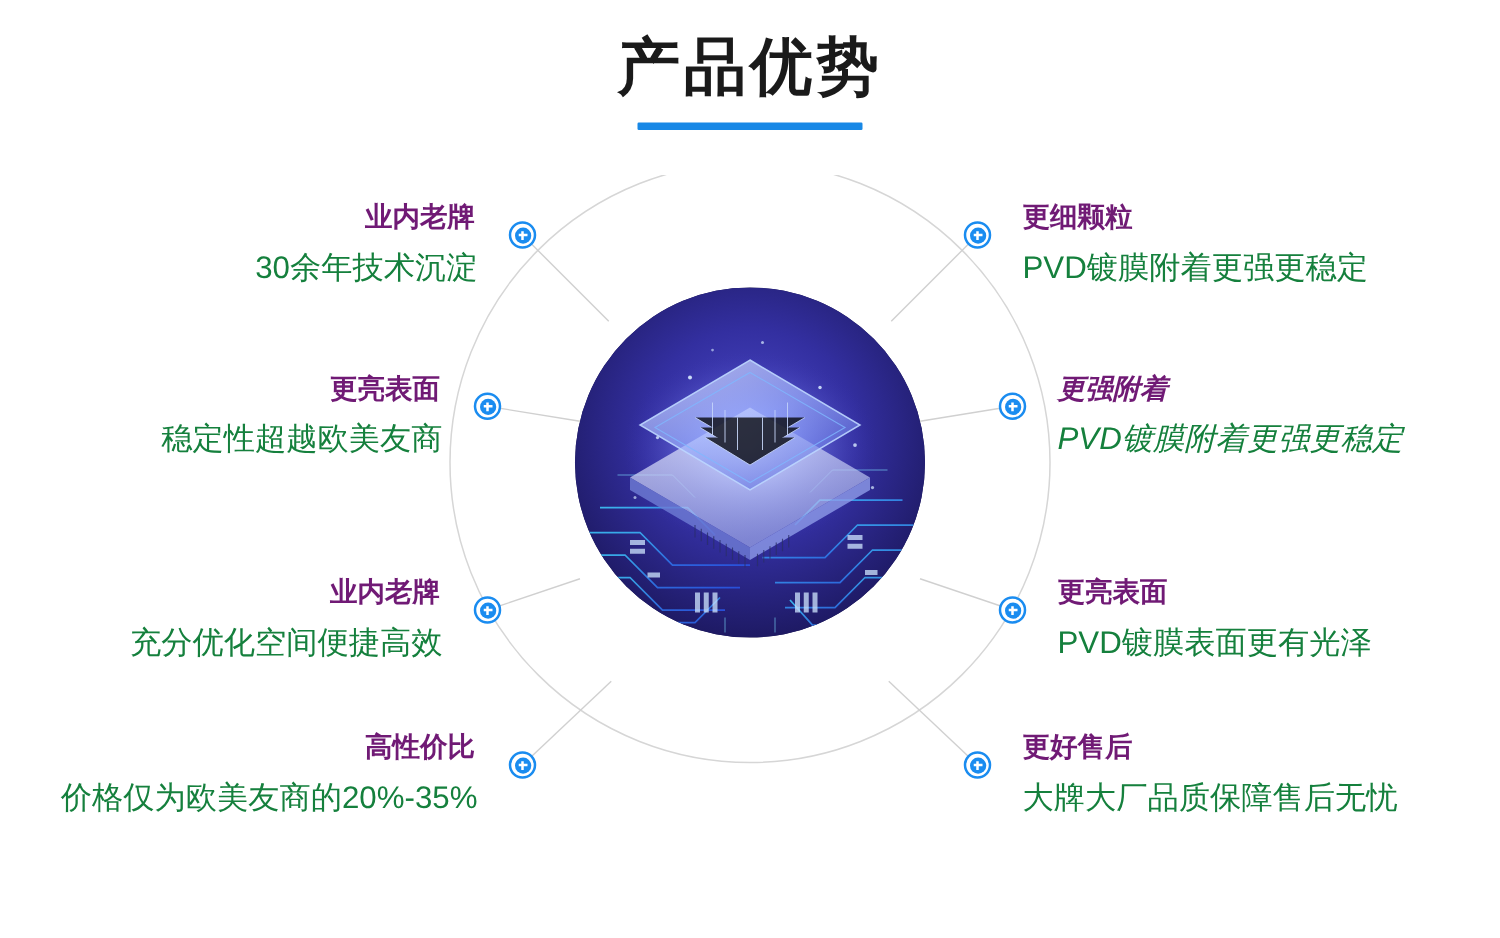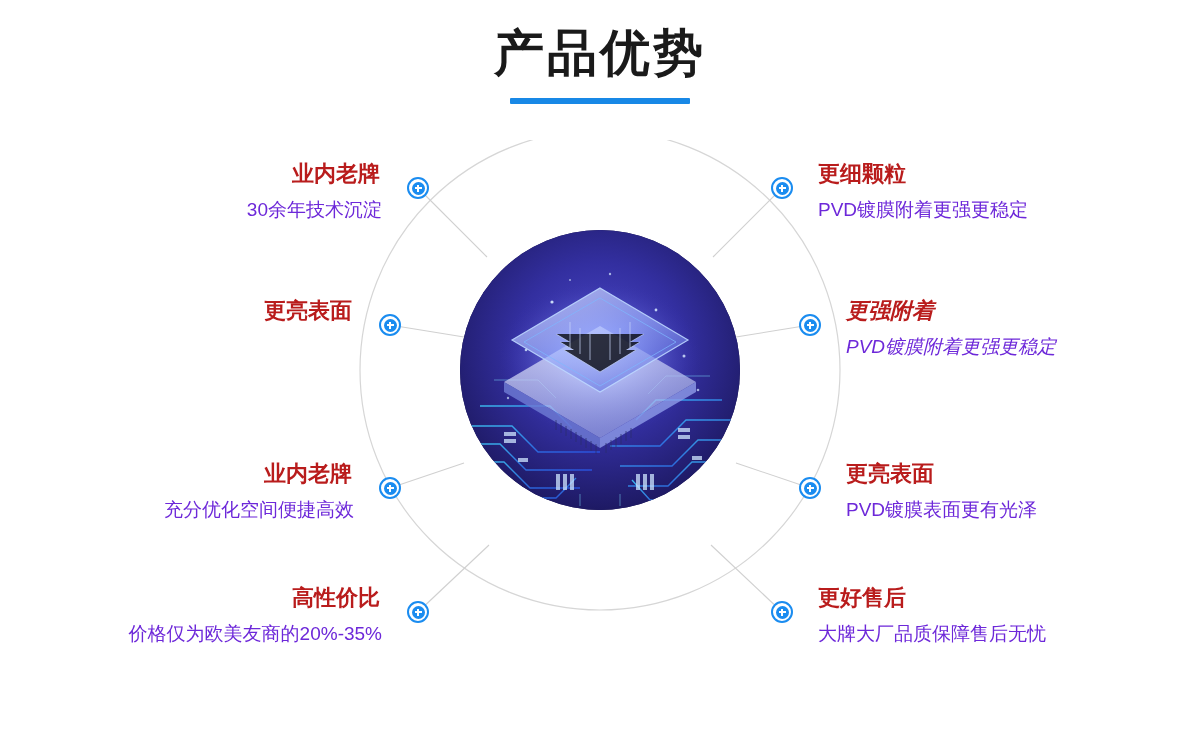--- a/index.html
+++ b/index.html
@@ -109,26 +109,26 @@
   }
 
   
   .feature {
     position: absolute;
     white-space: nowrap;
   }
   .feature .f-title {
     font-size: 22px;
     font-weight: bold;
-    color: #b91c1c;
+    color: #701a75;
     line-height: 1.45;
   }
   .feature .f-desc {
-    font-size: 19px;
-    color: #6d28d9;
+    font-size: 25px;
+    color: #15803d;
     line-height: 1.5;
     margin-top: 6px;
   }
   .feature.left { text-align: right; }
   .feature.left .f-title { padding-right: 2px; }
   .feature.right { text-align: left; }
 </style>
 </head>
 <body>
 
@@ -298,20 +298,21 @@
     <div class="marker" style="left:782px; top:472px;">
         <span class="dot"></span>
       </div>
 
     <div class="feature left" style="right:818px; top:18px;">
       <div class="f-title">业内老牌</div>
       <div class="f-desc">30余年技术沉淀</div>
     </div>
     <div class="feature left" style="right:846px; top:155px;">
       <div class="f-title">更亮表面</div>
+      <div class="f-desc">稳定性超越欧美友商</div>
     </div>
     <div class="feature left" style="right:846px; top:318px;">
       <div class="f-title">业内老牌</div>
       <div class="f-desc">充分优化空间便捷高效</div>
     </div>
     <div class="feature left" style="right:818px; top:442px;">
       <div class="f-title">高性价比</div>
       <div class="f-desc">价格仅为欧美友商的20%-35%</div>
     </div>
 

